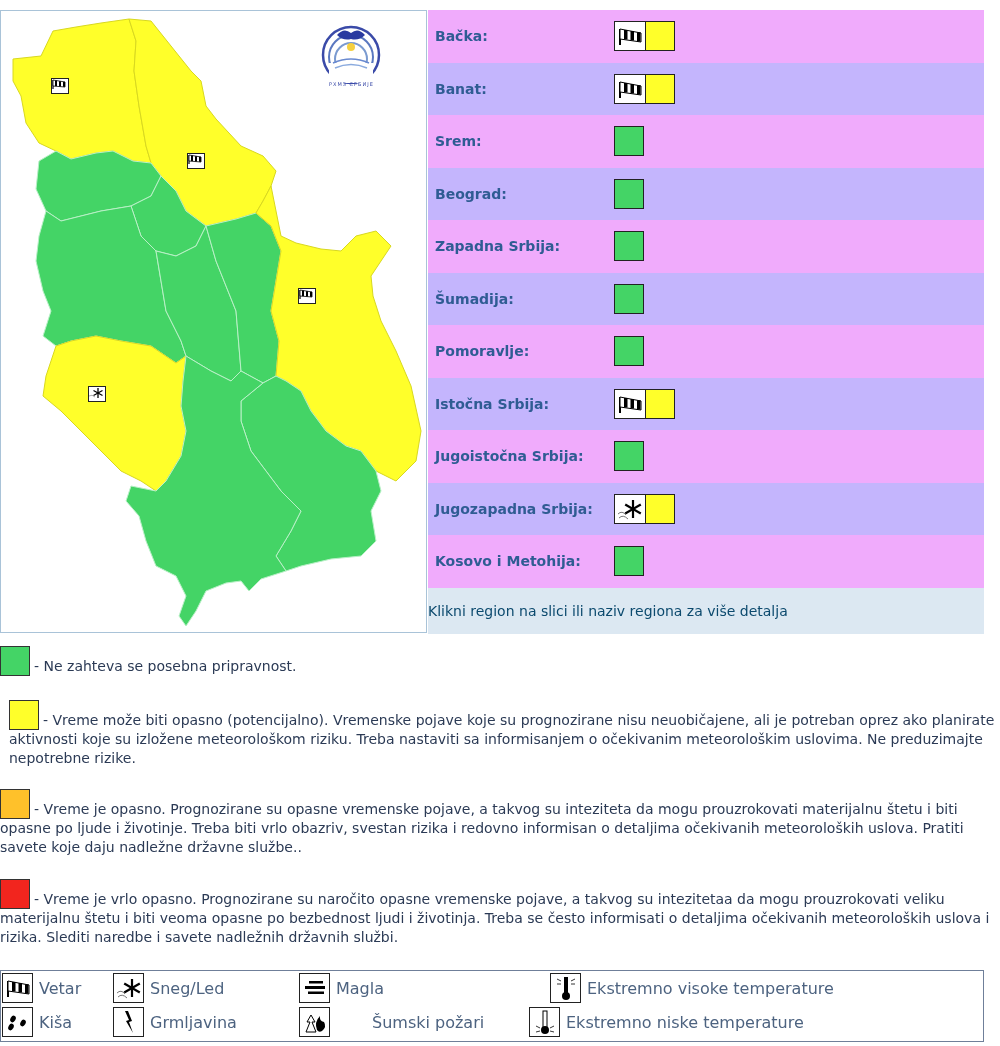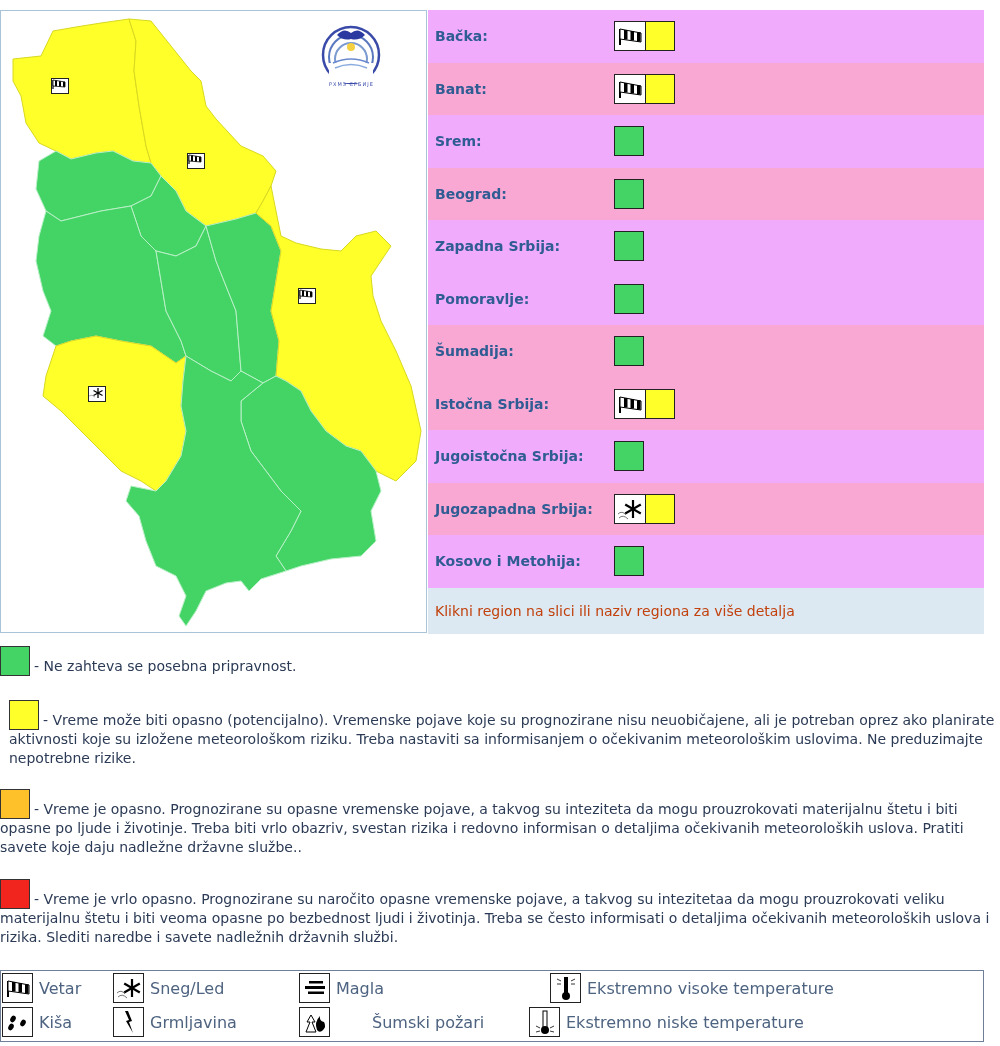--- a/index.html
+++ b/index.html
@@ -8,28 +8,28 @@
   #map-box { position:absolute; left:0; top:10px; width:427px; height:623px;
              border:1px solid #a9c3d8; box-sizing:border-box; background:#fff; }
   #map-box svg { position:absolute; left:0; top:0; }
   .map-icon { position:absolute; width:18px; height:16px; border:1px solid #222; background:#fff;
               box-sizing:border-box; display:flex; align-items:center; justify-content:center; cursor:pointer; }
   .map-icon svg { position:static; }
   #logo { position:absolute; left:318px; top:14px; width:64px; height:64px; }
   #region-table { position:absolute; left:428px; top:10px; width:556px; }
   .row { height:52.5px; display:flex; align-items:center; position:relative; cursor:pointer; }
   .row.dark { background:#f0abfc; }
-  .row.light { background:#f9a8d4;padding-left:12px; }
+  .row.light { background:#c4b5fd;padding-left:12px; }
   .row .name { position:absolute; left:7px; font-size:14px; font-weight:bold; color:#2f5c93; }
   .row .status { position:absolute; left:186px; top:11px; display:flex; }
   .sq { width:30px; height:30px; box-sizing:border-box; border:1px solid #222; }
   .icon-sq { width:31px; height:30px; box-sizing:border-box; border:1px solid #222; border-right:none;
              background:#fff; display:flex; align-items:center; justify-content:center; }
   .footer-row { height:46px; background:#dce8f2; display:flex; align-items:center; }
-  .footer-row span { margin-left:7px; font-size:14px; color:#c2410c; }
+  .footer-row span { margin-left:0; font-size:14px; color:#0c4a6e; }
   .legend-item { position:absolute; left:0; width:990px; font-size:14px; line-height:19px; color:#2b3a55; }
   .legend-item .swatch { display:inline-block; width:30px; height:30px; box-sizing:border-box;
                          border:1px solid #333; vertical-align:bottom; margin-right:4px; }
   #icon-legend { position:absolute; left:0; top:970px; width:984px; height:72px;
                  border:1px solid #6f7f99; box-sizing:border-box; }
   .il { position:absolute; display:flex; align-items:center; font-size:16px; color:#4d6380; }
   .il .ib { width:31px; height:30px; box-sizing:border-box; border:1px solid #222; background:#fff;
             display:flex; align-items:center; justify-content:center; margin-right:6px; }
 </style>
 </head>
@@ -156,28 +156,28 @@
     <div class="status">
       <div class="sq" style="background:#44d466;"></div>
     </div>
   </div>
   <div class="row dark">
     <span class="name">Zapadna Srbija:</span>
     <div class="status">
       <div class="sq" style="background:#44d466;"></div>
     </div>
   </div>
+  <div class="row light">
+    <span class="name">Šumadija:</span>
+    <div class="status">
+      <div class="sq" style="background:#44d466;"></div>
+    </div>
+  </div>
   <div class="row dark">
     <span class="name">Pomoravlje:</span>
-    <div class="status">
-      <div class="sq" style="background:#44d466;"></div>
-    </div>
-  </div>
-  <div class="row light">
-    <span class="name">Šumadija:</span>
     <div class="status">
       <div class="sq" style="background:#44d466;"></div>
     </div>
   </div>
   <div class="row light">
     <span class="name">Istočna Srbija:</span>
     <div class="status">
       <div class="icon-sq">
         <svg width="26" height="20" viewBox="0 0 26 20">
             <line x1="3" y1="3" x2="3" y2="19" stroke="#000" stroke-width="2"></line>

